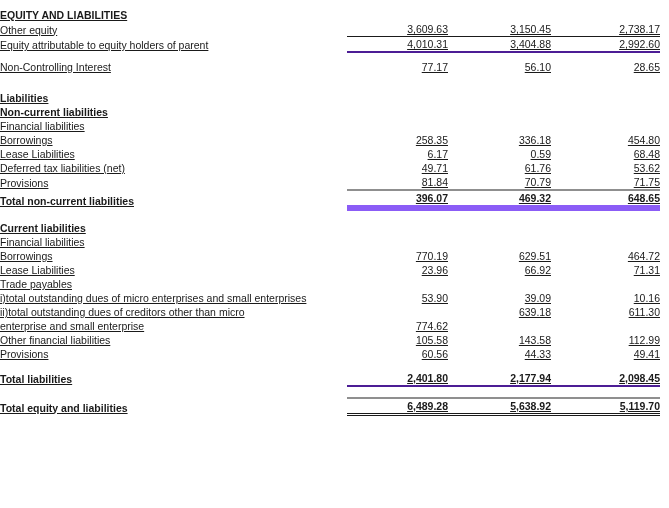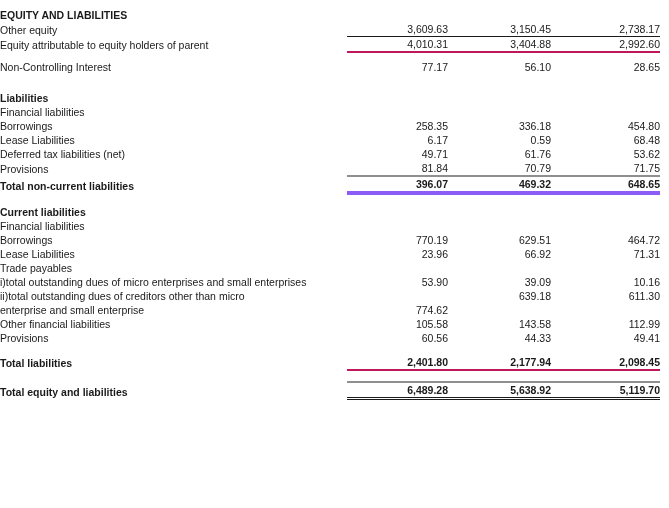--- a/index.html
+++ b/index.html
@@ -13,20 +13,21 @@
     font-family: "Liberation Sans", sans-serif;
     color: #1a1a1a;
     overflow: hidden;
   }
   #sheet {
     position: relative;
     width: 669px;
     height: 508px;
     padding-top: 8px;
     box-sizing: border-box;
+    text-decoration: underline;
   }
   table.bs {
     width: 669px;
     border-collapse: collapse;
     table-layout: fixed;
     font-size: 10.5px;
   }
   table.bs td {
     padding: 0;
     vertical-align: bottom;
@@ -58,23 +59,23 @@
   .ind3 { padding-left: 46px; }
 
   .bold { font-weight: bold; }
 
   
   tr.rule-top-dark > td.num,
   tr.rule-top-dark > td.ruleholder { border-top: 1px solid #1a1a1a; }
   tr.rule-top-gray > td.num,
   tr.rule-top-gray > td.ruleholder { border-top: 2px solid #8f8f8f; }
   tr.rule-bot-dark > td.num,
-  tr.rule-bot-dark > td.ruleholder { border-bottom: 4px solid #8b5cf6; text-align: right; }
+  tr.rule-bot-dark > td.ruleholder { border-bottom: 6px solid #8b5cf6; text-align: right; }
   tr.rule-bot-gray > td.num,
-  tr.rule-bot-gray > td.ruleholder { border-bottom: 2px solid #be185d; }
+  tr.rule-bot-gray > td.ruleholder { border-bottom: 2px solid #4c1d95; }
 
   tr.spacer td { height: 10px; line-height: 10px; }
   tr.spacer-sm td { height: 7px; line-height: 7px; }
 
   
   tr.double-bot > td.num,
   tr.double-bot > td.ruleholder {
     border-bottom: 3px double #1a1a1a;
   }
 </style>
@@ -141,20 +142,27 @@
         </tr>
 
     <tr>
       <td class="label ind0 bold">Liabilities</td>
       <td class="num"></td>
       <td class="num"></td>
       <td class="num"></td>
       <td class="pad"></td>
     </tr>
 
+    <tr>
+      <td class="label ind0 bold">Non-current liabilities</td>
+      <td class="num"></td>
+      <td class="num"></td>
+      <td class="num"></td>
+      <td class="pad"></td>
+    </tr>
 
     <tr>
       <td class="label ind0">Financial liabilities</td>
       <td class="num"></td>
       <td class="num"></td>
       <td class="num"></td>
       <td class="pad"></td>
     </tr>
 
     <tr>

